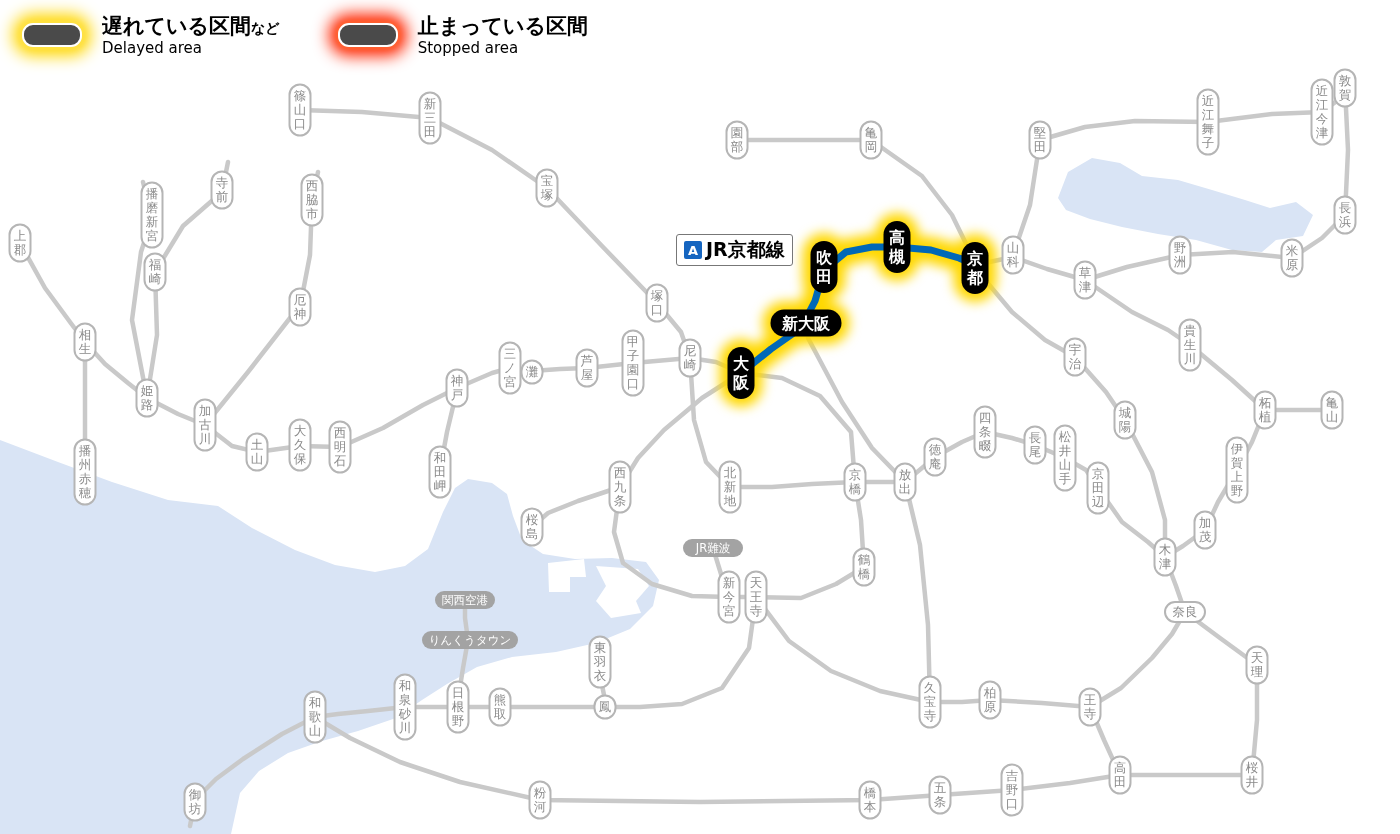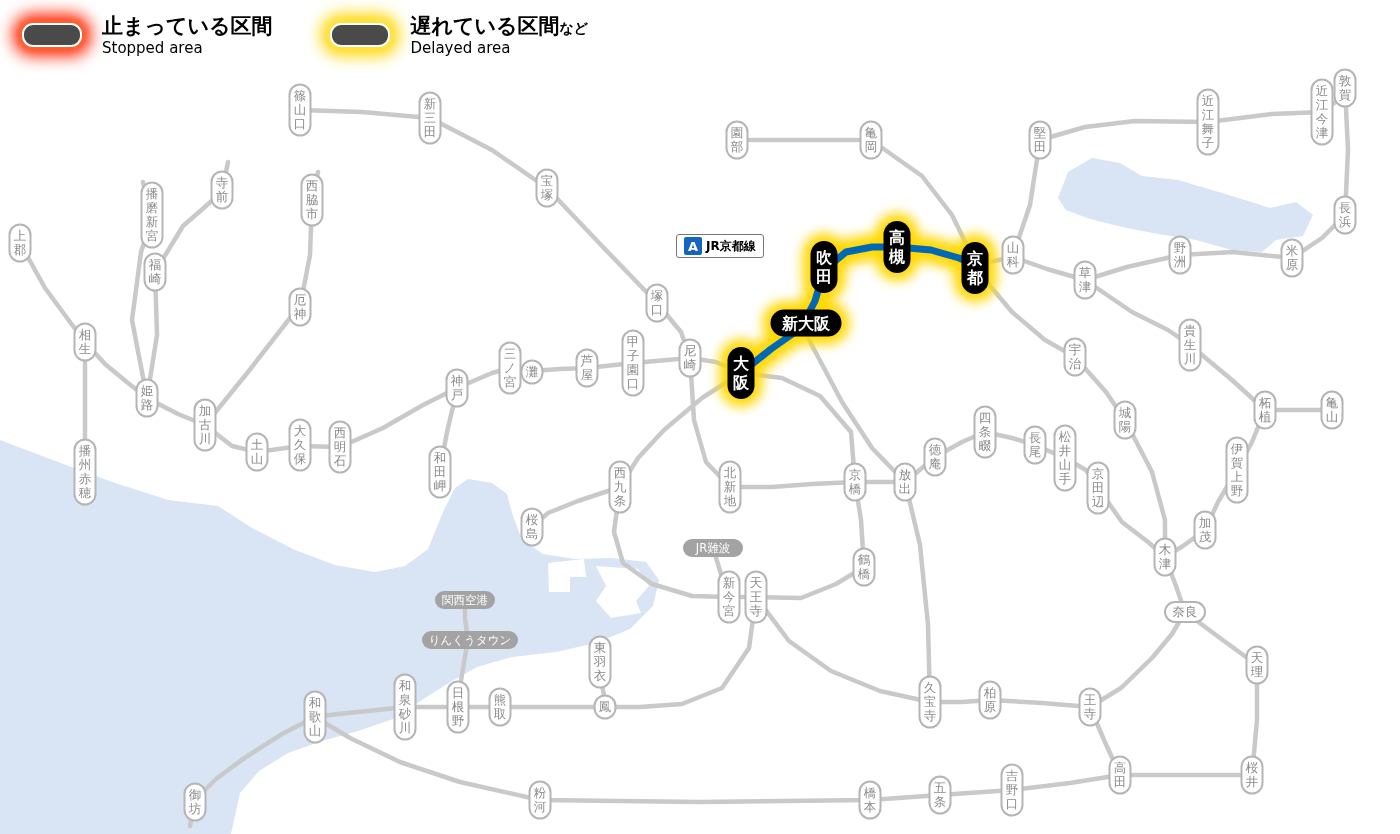--- a/index.html
+++ b/index.html
@@ -13,21 +13,21 @@
   .chip{width:56px;height:20px;border-radius:11px;background:#4a4a4a;border:2px solid #fff;margin-top:9px;flex:0 0 auto}
   .chip-stopped{box-shadow:0 0 5px 2px #ff6a33,0 0 16px 9px #ff2400}
   .chip-delayed{box-shadow:0 0 5px 2px #ffe34d,0 0 16px 9px #ffd700}
   .jp{font-size:21px;font-weight:bold;color:#000;line-height:1.2;white-space:nowrap}
   .jp .suffix{font-size:14px}
   .en{font-size:15px;color:#000;line-height:1.3}
   .line-badge{position:absolute;left:676px;top:234px;display:flex;align-items:center;gap:4px;
     background:#fff;border:1px solid #777;border-radius:3px;padding:2px 7px;z-index:5}
   .badge-letter{width:18px;height:18px;background:#1565c0;color:#fff;font-weight:bold;font-size:13px;
     display:flex;align-items:center;justify-content:center;border-radius:2px}
-  .badge-text{font-size:12px;font-weight:bold;color:#000;white-space:nowrap}
+  .badge-text{font-size:19px;font-weight:bold;color:#000;white-space:nowrap}
 </style>
 </head>
 <body>
 
 <svg id="railmap" width="1400" height="834" viewBox="0 0 1400 834">
   <defs>
     <filter id="glow" x="-80%" y="-80%" width="260%" height="260%">
       <feGaussianBlur stdDeviation="6"></feGaussianBlur>
     </filter>
   </defs>
@@ -406,31 +406,31 @@
       </g>
       <g>
         <rect x="961.5" y="242" width="27" height="52" rx="13.5" fill="#000000"></rect>
         <text text-anchor="middle" fill="#ffffff" font-size="16" font-weight="bold"><tspan x="975" y="264.1">京</tspan><tspan x="975" y="283.1">都</tspan></text>
       </g>
     </g>
   </svg>
 
 <div class="legend">
   <div class="legend-item">
+    <span class="chip chip-delayed"></span>
+    <div class="legend-text">
+      <div class="jp"><span>遅れている区間</span><span class="suffix">など</span></div>
+      <div class="en">Delayed area</div>
+    </div>
+  </div>
+  <div class="legend-item">
     <span class="chip chip-stopped"></span>
     <div class="legend-text">
       <div class="jp"><span>止まっている区間</span></div>
       <div class="en">Stopped area</div>
-    </div>
-  </div>
-  <div class="legend-item">
-    <span class="chip chip-delayed"></span>
-    <div class="legend-text">
-      <div class="jp"><span>遅れている区間</span><span class="suffix">など</span></div>
-      <div class="en">Delayed area</div>
     </div>
   </div>
 </div>
 
 <div class="line-badge">
   <span class="badge-letter">A</span>
   <span class="badge-text">JR京都線</span>
 </div>
 
 </body></html>

